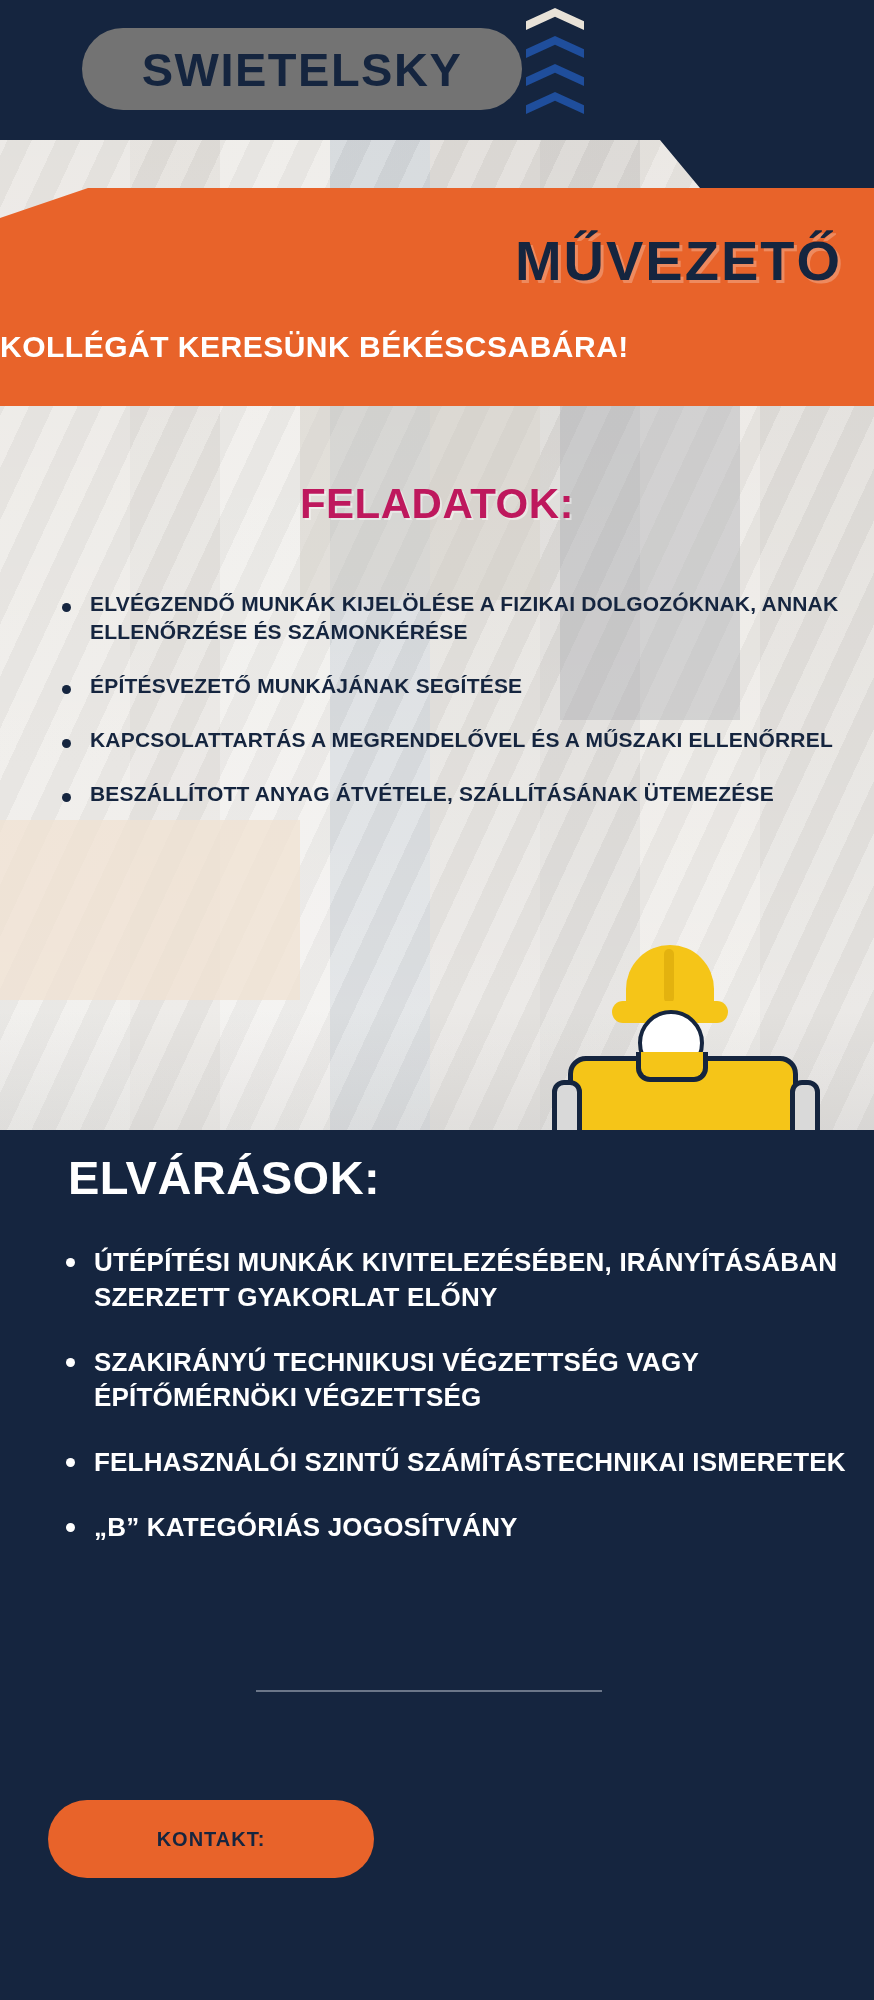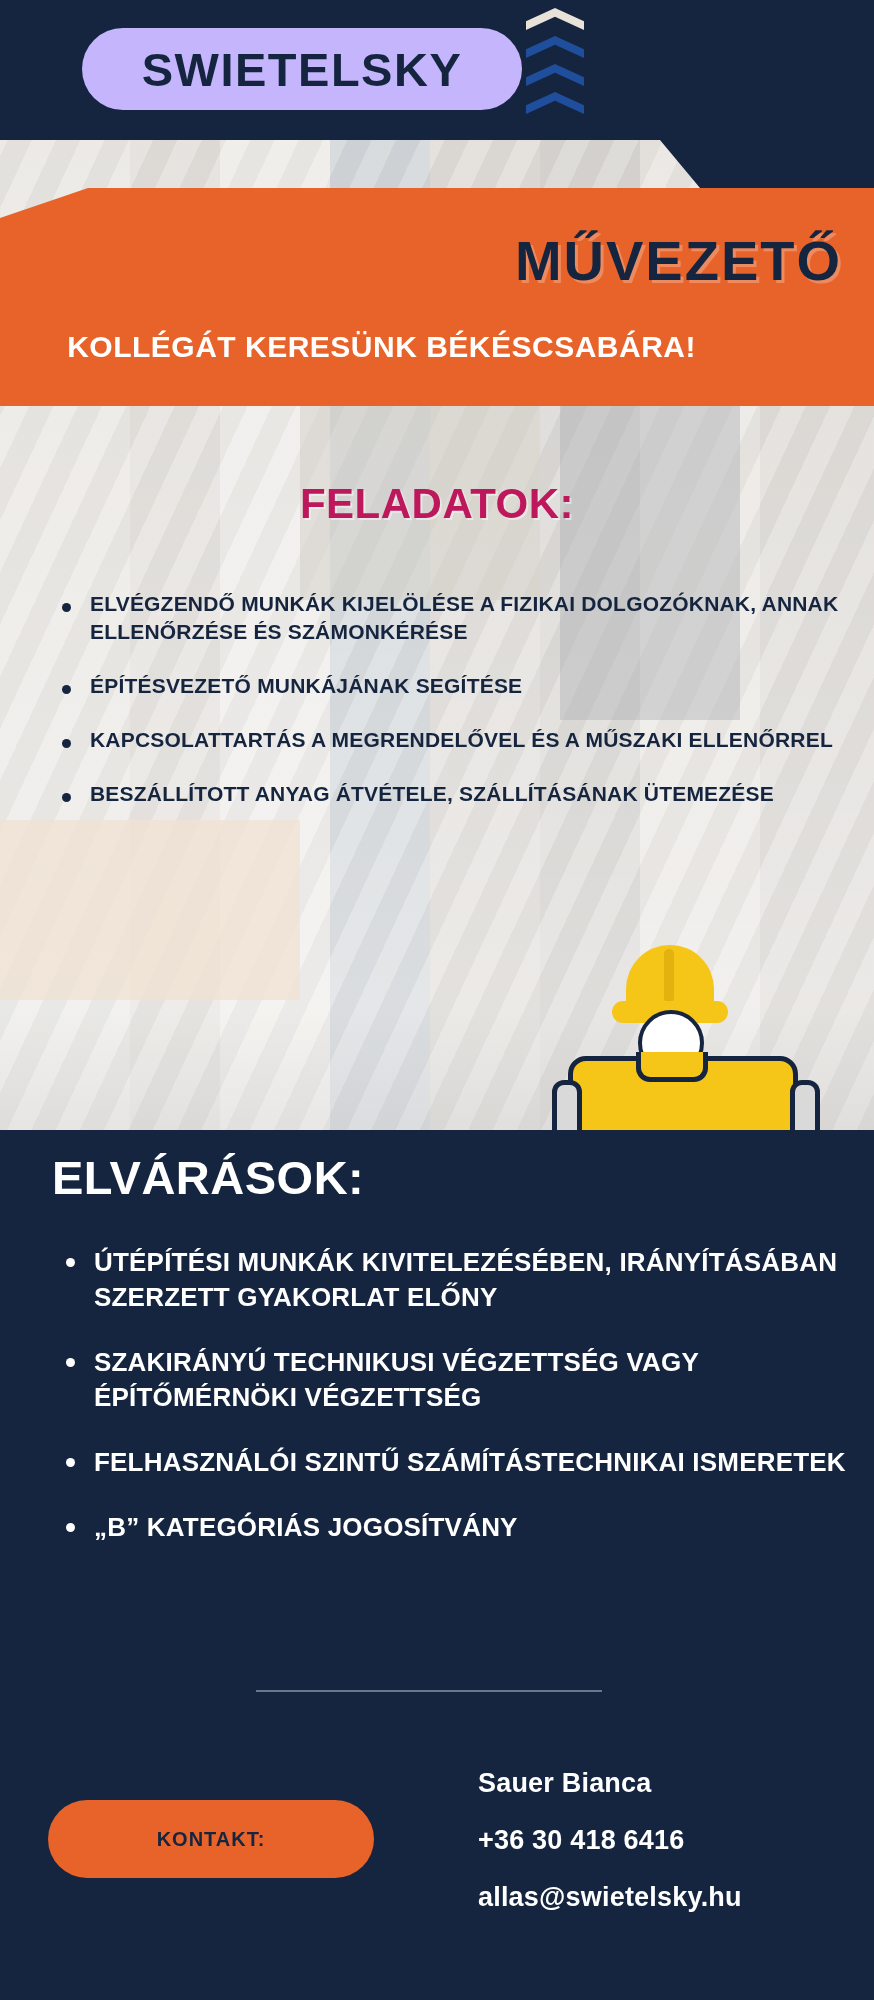--- a/index.html
+++ b/index.html
@@ -66,21 +66,21 @@
     left: 0; top: 0;
     width: 874px; height: 188px;
     background: #15253f;
     clip-path: polygon(0 0, 874px 0, 874px 188px, 700px 188px, 660px 140px, 0 140px);
   }
 
   .logo-pill {
     position: absolute;
     left: 82px; top: 28px;
     width: 440px; height: 82px;
-    background: #c4b5fd;
+    background: #737373;
     border-radius: 41px;
     display: flex;
     align-items: center;
     justify-content: center;
   }
   .logo-text {
     font-size: 47px;
     font-weight: bold;
     letter-spacing: 1.5px;
     color: #15253f;
@@ -127,21 +127,21 @@
     font-size: 56px;
     font-weight: bold;
     letter-spacing: 2px;
     color: #15253f;
     text-shadow: 3px 3px 0 rgba(255,255,255,0.25);
   }
   .job-sub {
     position: absolute;
     left: 0; top: 330px;
     width: 696px;
-    text-align: right;
+    text-align: left;
     font-size: 30px;
     font-weight: bold;
     letter-spacing: 0.5px;
     color: #ffffff;
   }
 
   
   .tasks-heading {
     position: absolute;
     left: 0; top: 480px;
@@ -252,21 +252,21 @@
   
   .navy-section {
     position: absolute;
     left: 0; top: 1130px;
     width: 874px; height: 870px;
     background: #15253f;
   }
 
   .req-heading {
     position: absolute;
-    left: 52px; top: 1150px;
+    left: 68px; top: 1150px;
     font-size: 47px;
     font-weight: bold;
     color: #ffffff;
     letter-spacing: 0.5px;
   }
 
   .req-list {
     position: absolute;
     left: 56px; top: 1245px;
     width: 790px;
@@ -392,19 +392,14 @@
     <li>FELHASZNÁLÓI SZINTŰ SZÁMÍTÁSTECHNIKAI ISMERETEK</li>
     <li>„B” KATEGÓRIÁS JOGOSÍTVÁNY</li>
   </ul>
 
   <div class="divider"></div>
 
   <div class="contact-btn">
     <span>KONTAKT:</span>
   </div>
 
-  <div class="contact-info">
-    <div>Sauer Bianca</div>
-    <div>+36 30 418 6416</div>
-    <div>allas@swietelsky.hu</div>
-  </div>
 
 </div>
 
 </body></html>

